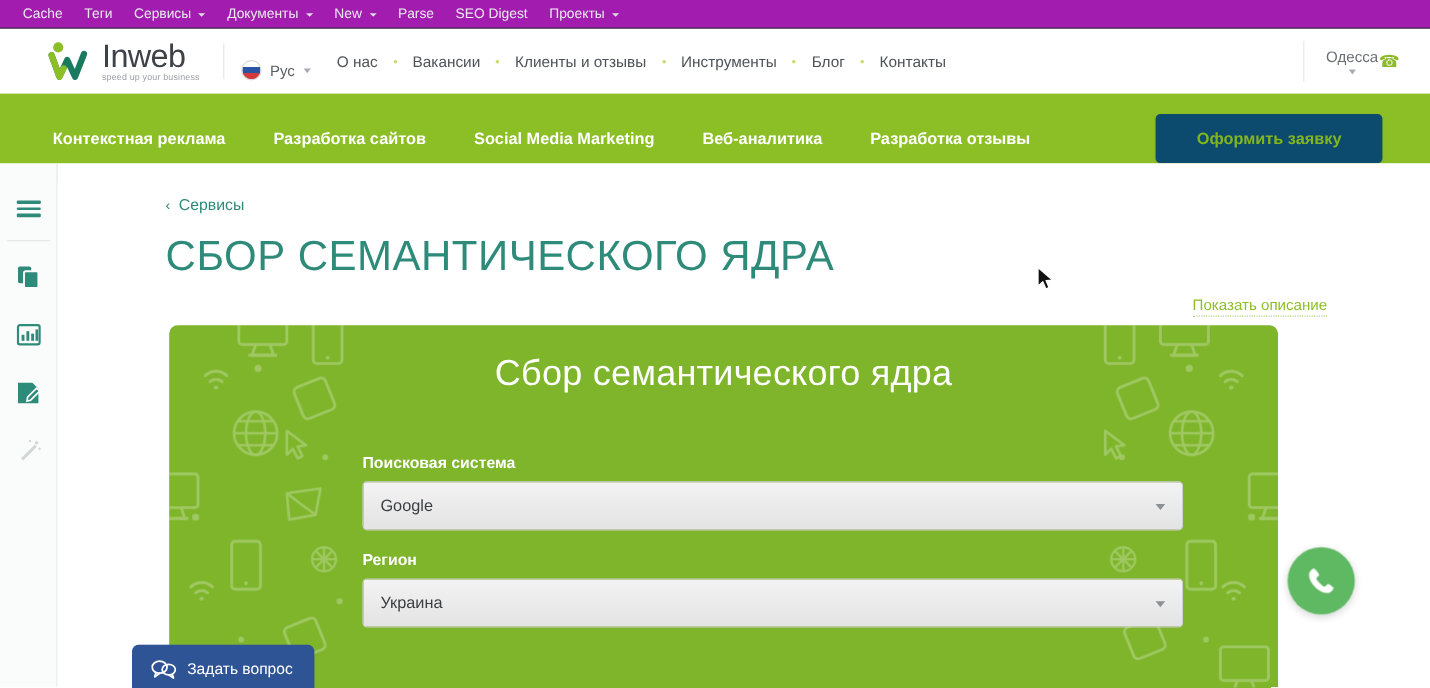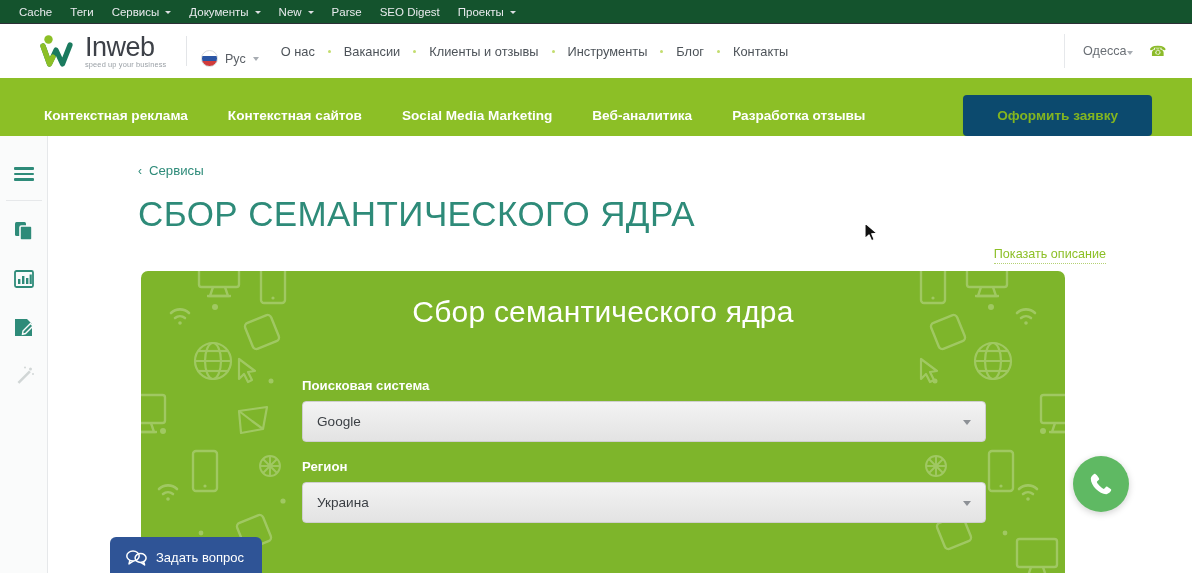--- a/index.html
+++ b/index.html
@@ -7,21 +7,21 @@
     width: 1192px; height: 573px;
     overflow: hidden;
     font-family: "Liberation Sans", sans-serif;
     background: #ffffff;
   }
   #page { position: relative; width: 1192px; height: 573px; overflow: hidden; background:#fff; }
 
   
   .ext-bar {
     position: absolute; top:0; left:0; width:1192px; height:24px;
-    background: #14532d;
+    background: #a21caf;
     display:flex; align-items:center; gap:0px;
     padding-left: 10px;
     border-bottom: 1px solid #2c2f36;
   }
   .ext-item {
     color:#e9ebee; font-size:11.5px; line-height:24px;
     padding: 0 9px; white-space:nowrap; cursor:default;
     display:flex; align-items:center; gap:4px;
   }
   .ext-item .caret {
@@ -53,21 +53,21 @@
     width:0;height:0;border-left:3.5px solid transparent;border-right:3.5px solid transparent;
     border-top:4px solid #a7acb2;
   }
 
   .main-nav { display:flex; align-items:center; margin-left:22px; }
   .main-nav a { font-size:12.8px; color:#4d5359; text-decoration:none; white-space:nowrap; }
   .dot { width:3px;height:3px;border-radius:50%;background:#c3dd6e;margin:0 13px; flex:none;}
 
   .hdr-right { margin-left:auto; display:flex; align-items:center; padding-right:26px; }
   .city-sep { width:1px;height:34px;background:#e6e8eb; margin-right:18px;}
-  .city { display:flex;flex-direction:row;align-items:center; cursor:pointer; margin-right:16px;justify-content:flex-end;}
+  .city { display:flex;flex-direction:column;align-items:center; cursor:pointer; justify-content:flex-end;}
   .city-name { font-size:12.6px; color:#6a6f75; }
   .city .caret-gray { margin-top:3px; }
   .phone-box { display:flex; align-items:center; gap:7px; }
   .phone-icon { color:#8cbb2a; font-size:14px; transform: scaleX(-1); }
   .phone-num {
     font-size:17.5px; font-weight:bold; color:#3c4147; letter-spacing:-0.2px;
     border-bottom: 1px dashed #b9bec4; padding-bottom:2px; cursor:pointer;
   }
 
   
@@ -241,21 +241,21 @@
       </div>
       <div class="phone-box">
         <span class="phone-icon">☎</span>
       </div>
     </div>
   </div>
 
   <div class="green-nav">
     <div class="gn-inner">
       <a class="gn-link" href="#">Контекстная реклама</a>
-      <a class="gn-link" href="#">Контекстная сайтов</a>
+      <a class="gn-link" href="#">Разработка сайтов</a>
       <a class="gn-link" href="#">Social Media Marketing</a>
       <a class="gn-link" href="#">Веб-аналитика</a>
       <a class="gn-link" href="#">Разработка отзывы</a>
     </div>
     <button class="cta-btn">Оформить заявку</button>
   </div>
 
   <div class="sidebar">
     <div class="side-btn">
       <div class="hamburger">

